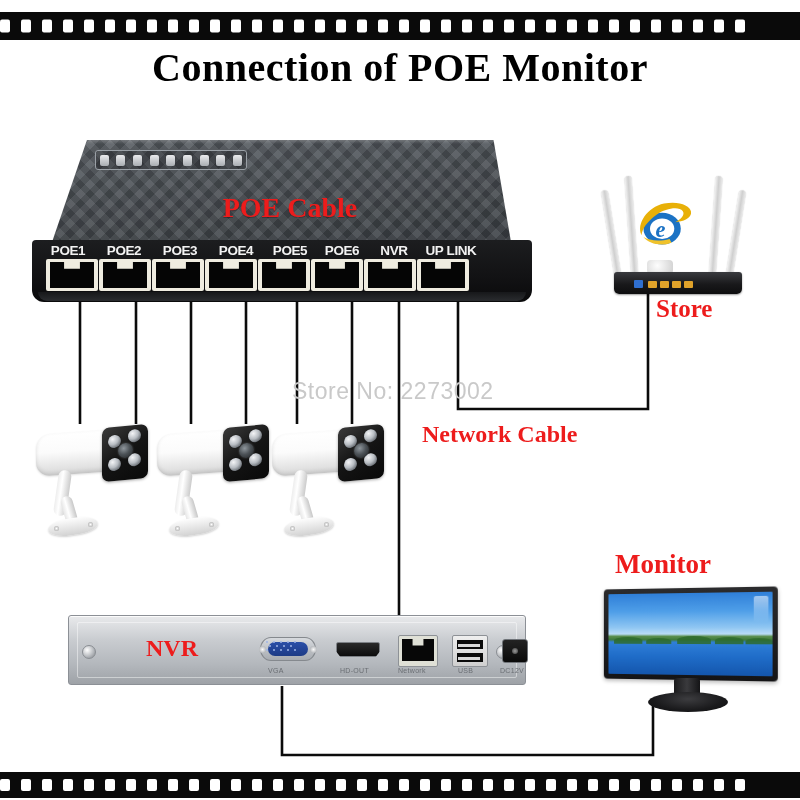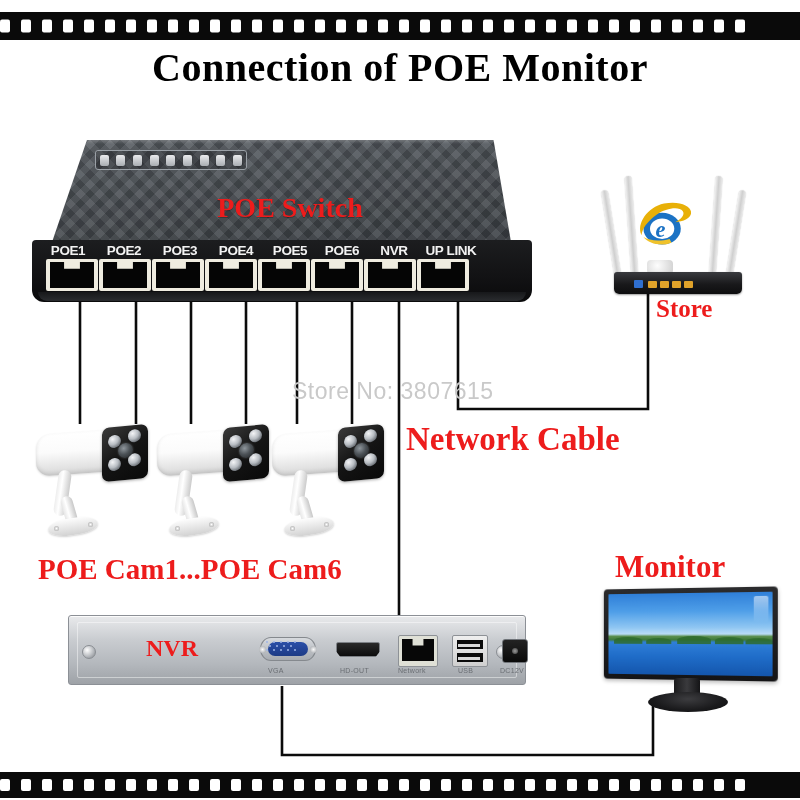--- a/index.html
+++ b/index.html
@@ -325,36 +325,36 @@
       <path d="M 352 293 L 352 424"></path>
 
       <path d="M 399 293 L 399 664"></path>
 
       <path d="M 458 293 L 458 409 L 648 409 L 648 292"></path>
 
       <path d="M 282 686 L 282 755 L 653 755 L 653 706"></path>
     </g>
   </svg>
 
-  <div class="watermark">Store No: 3807615</div>
+  <div class="watermark">Store No: 2273002</div>
 
   <div id="poe-switch">
     <div class="sw-top">
       <div class="sw-led-panel" id="sw-leds">
           <div class="sw-led"></div>
           <div class="sw-led"></div>
           <div class="sw-led"></div>
           <div class="sw-led"></div>
           <div class="sw-led"></div>
           <div class="sw-led"></div>
           <div class="sw-led"></div>
           <div class="sw-led"></div>
           <div class="sw-led"></div>
         </div>
-      <div class="sw-brand">POE Switch</div>
+      <div class="sw-brand">POE Cable</div>
     </div>
     <div class="sw-front"></div>
     <div class="sw-portlabels" id="sw-portlabels">
         <div class="sw-portlabel" style="width: 56px;">POE1</div>
         <div class="sw-portlabel" style="width: 56px;">POE2</div>
         <div class="sw-portlabel" style="width: 56px;">POE3</div>
         <div class="sw-portlabel" style="width: 56px;">POE4</div>
         <div class="sw-portlabel" style="width: 52px;">POE5</div>
         <div class="sw-portlabel" style="width: 52px;">POE6</div>
         <div class="sw-portlabel" style="width: 52px;">NVR</div>
@@ -458,23 +458,22 @@
       <div class="cam-led l4"></div>
       <div class="cam-lens"></div>
     </div>
     <div class="cam-arm"></div>
     <div class="cam-arm2"></div>
     <div class="cam-base"></div>
     <div class="cam-screw s1"></div>
     <div class="cam-screw s2"></div>
   </div>
 
-  <div class="redlabel" style="left:38px;top:553px;font-size:29px;">POE Cam1...POE Cam6</div>
-
-  <div class="redlabel" style="left:406px;top:421px;font-size:33px;">Network Cable</div>
+
+  <div class="redlabel" style="left:422px;top:421px;font-size:24px;">Network Cable</div>
 
   <div id="nvr">
     <div class="nvr-face"></div>
     <div class="nvr-brand">NVR</div>
     <div class="nvr-screw left"></div>
     <div class="nvr-screw right"></div>
 
     <div class="nvr-port vga">
       <div class="vga-in"></div>
       <div class="vga-screwdot" style="left:-2px;"></div>
@@ -513,21 +512,21 @@
         </div>
     </div>
     <div class="nvr-portlabel" style="left:390px;">USB</div>
 
     <div class="nvr-port dc">
       <div class="pin"></div>
     </div>
     <div class="nvr-portlabel" style="left:432px;">DC12V</div>
   </div>
 
-  <div class="redlabel" style="left:615px;top:549px;font-size:31px;">Monitor</div>
+  <div class="redlabel" style="left:615px;top:549px;font-size:27px;">Monitor</div>
   <div id="monitor">
     <div class="mon-bezel">
       <div class="mon-screen">
         <div class="mon-tree" style="left:6px;width:30px;"></div>
         <div class="mon-tree" style="left:40px;width:26px;height:6px;"></div>
         <div class="mon-tree" style="left:72px;width:34px;height:8px;"></div>
         <div class="mon-tree" style="left:110px;width:28px;"></div>
         <div class="mon-tree" style="left:140px;width:26px;height:6px;"></div>
         <div class="mon-glare"></div>
       </div>

